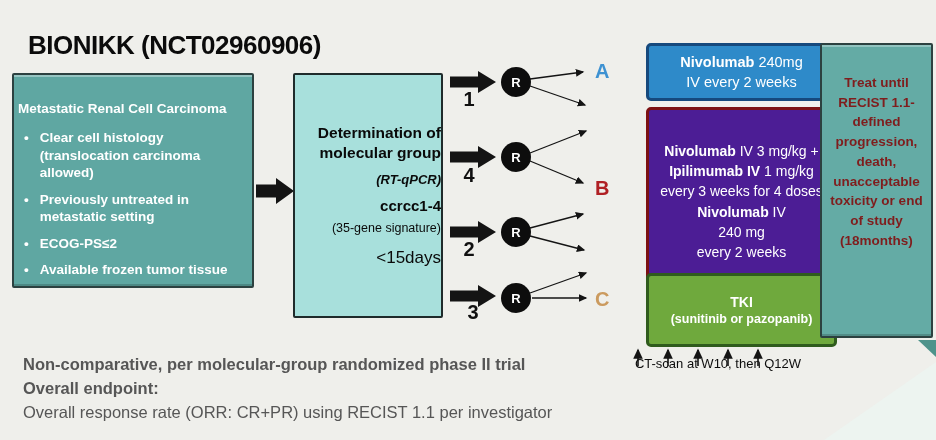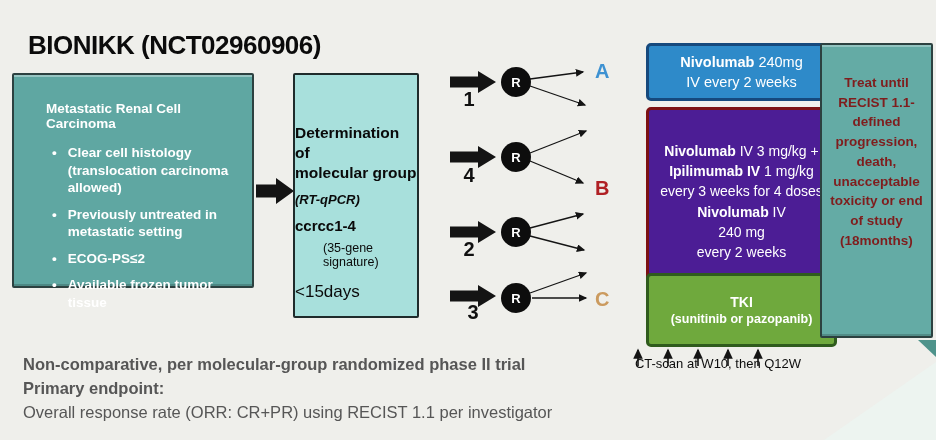--- a/index.html
+++ b/index.html
@@ -19,35 +19,35 @@
     letter-spacing: -0.5px;
   }
 
   
   #eligibility-box {
     left: 12px; top: 73px; width: 242px; height: 215px;
     background: #5FA7A2;
     border: 2px solid #2c4140;
     border-radius: 2px;
     box-shadow: inset 0 2px 0 rgba(255,255,255,.35), inset 0 -2px 0 rgba(0,0,0,.18);
-    padding: 26px 14px 0 32px;
+    padding: 26px 14px 0 4px;
     color: #ffffff;
   }
   #eligibility-box .hdr { font-size: 13.5px; font-weight: bold; margin-bottom: 13px; }
   .bullet-row { display: flex; gap: 11px; margin-bottom: 9px; font-size: 13.5px; font-weight: 600; line-height: 1.3; }
   .bullet-row .dot { flex: 0 0 auto; padding-left: 6px; }
 
   
   #determination-box {
-    left: 293px; top: 73px; width: 126px; height: 245px;
+    left: 293px; top: 73px; width: 150px; height: 245px;
     background: #A8E0DC;
     border: 2px solid #1f2b2b;
     border-radius: 2px;
     padding-top: 48px;
-    text-align: left; color: #0a0a0a;
+    text-align: right; color: #0a0a0a;
   }
   #determination-box .t { font-size: 15.5px; font-weight: bold; line-height: 1.3; }
   #determination-box .m { font-size: 13px; font-style: italic; font-weight: 600; margin-top: 9px; }
   #determination-box .g { font-size: 15px; font-weight: bold; margin-top: 10px; }
   #determination-box .s { font-size: 12.5px; font-weight: normal; margin-top: 7px; padding-left: 28px; }
   #determination-box .d { font-size: 17px; margin-top: 13px; }
 
   .group-number { width: 22px; text-align: center; font-size: 20px; font-weight: 600; color: #101010; }
   .r-circle {
     width: 30px; height: 30px; border-radius: 50%;
@@ -236,17 +236,17 @@
     <span>unacceptable</span>
     <span>toxicity or end</span>
     <span>of study</span>
     <span>(18months)</span>
   </div>
 
   <div id="ct-scan-label" class="abs">CT-scan at W10, then Q12W</div>
 
   <div id="footer" class="abs">
     <div class="f1">Non-comparative, per molecular-group randomized phase II trial</div>
-    <div class="f2">Primary endpoint:</div>
+    <div class="f2">Overall endpoint:</div>
     <div class="f3">Overall response rate (ORR: CR+PR) using RECIST 1.1 per investigator</div>
   </div>
 
 </div>
 
 </body></html>

